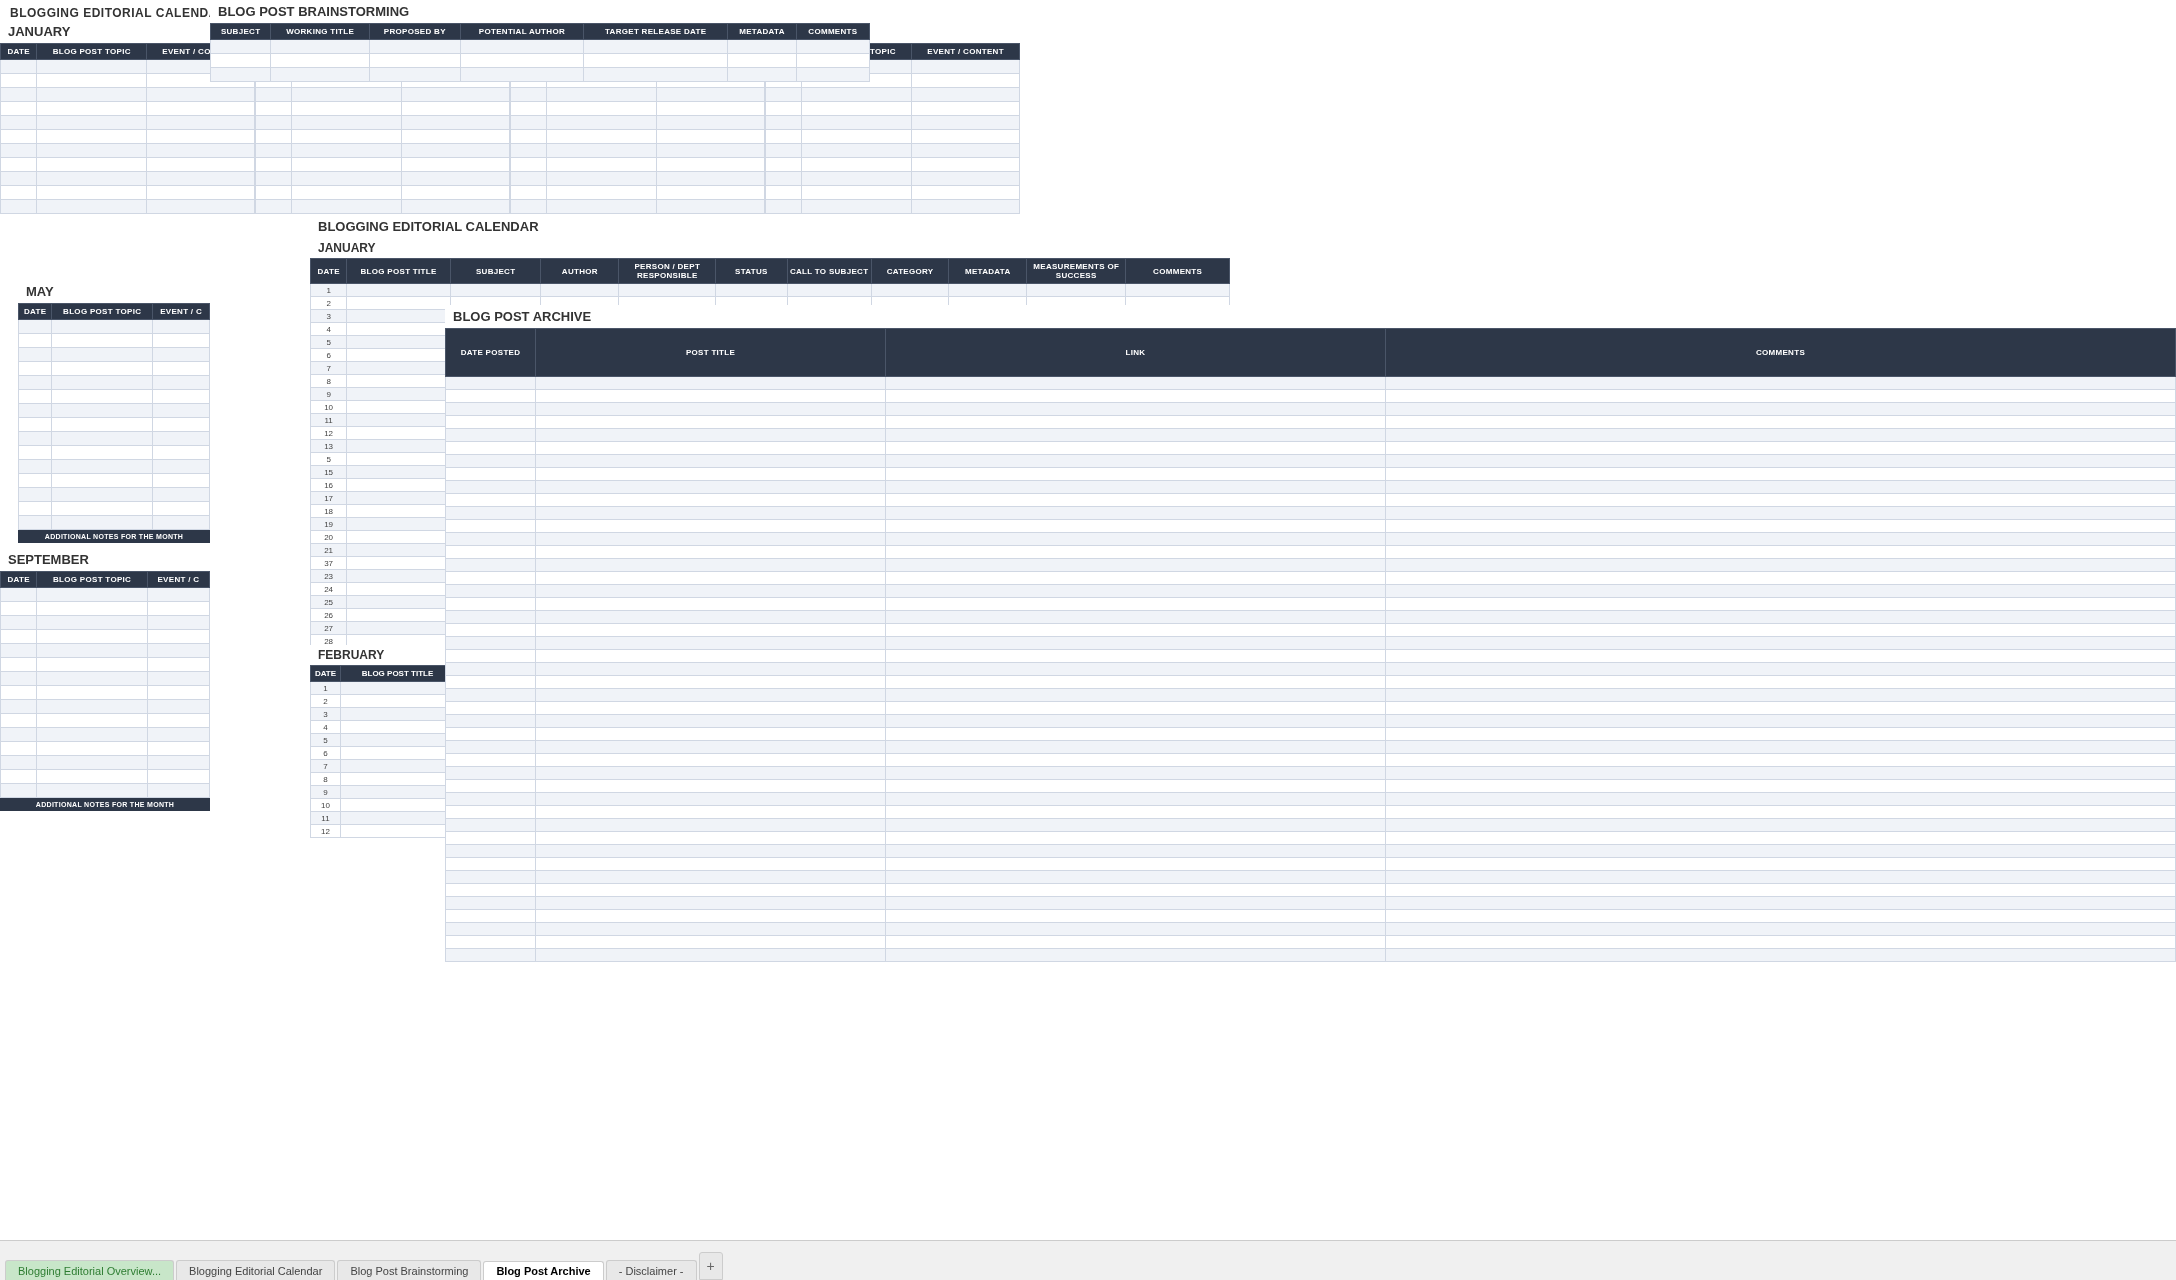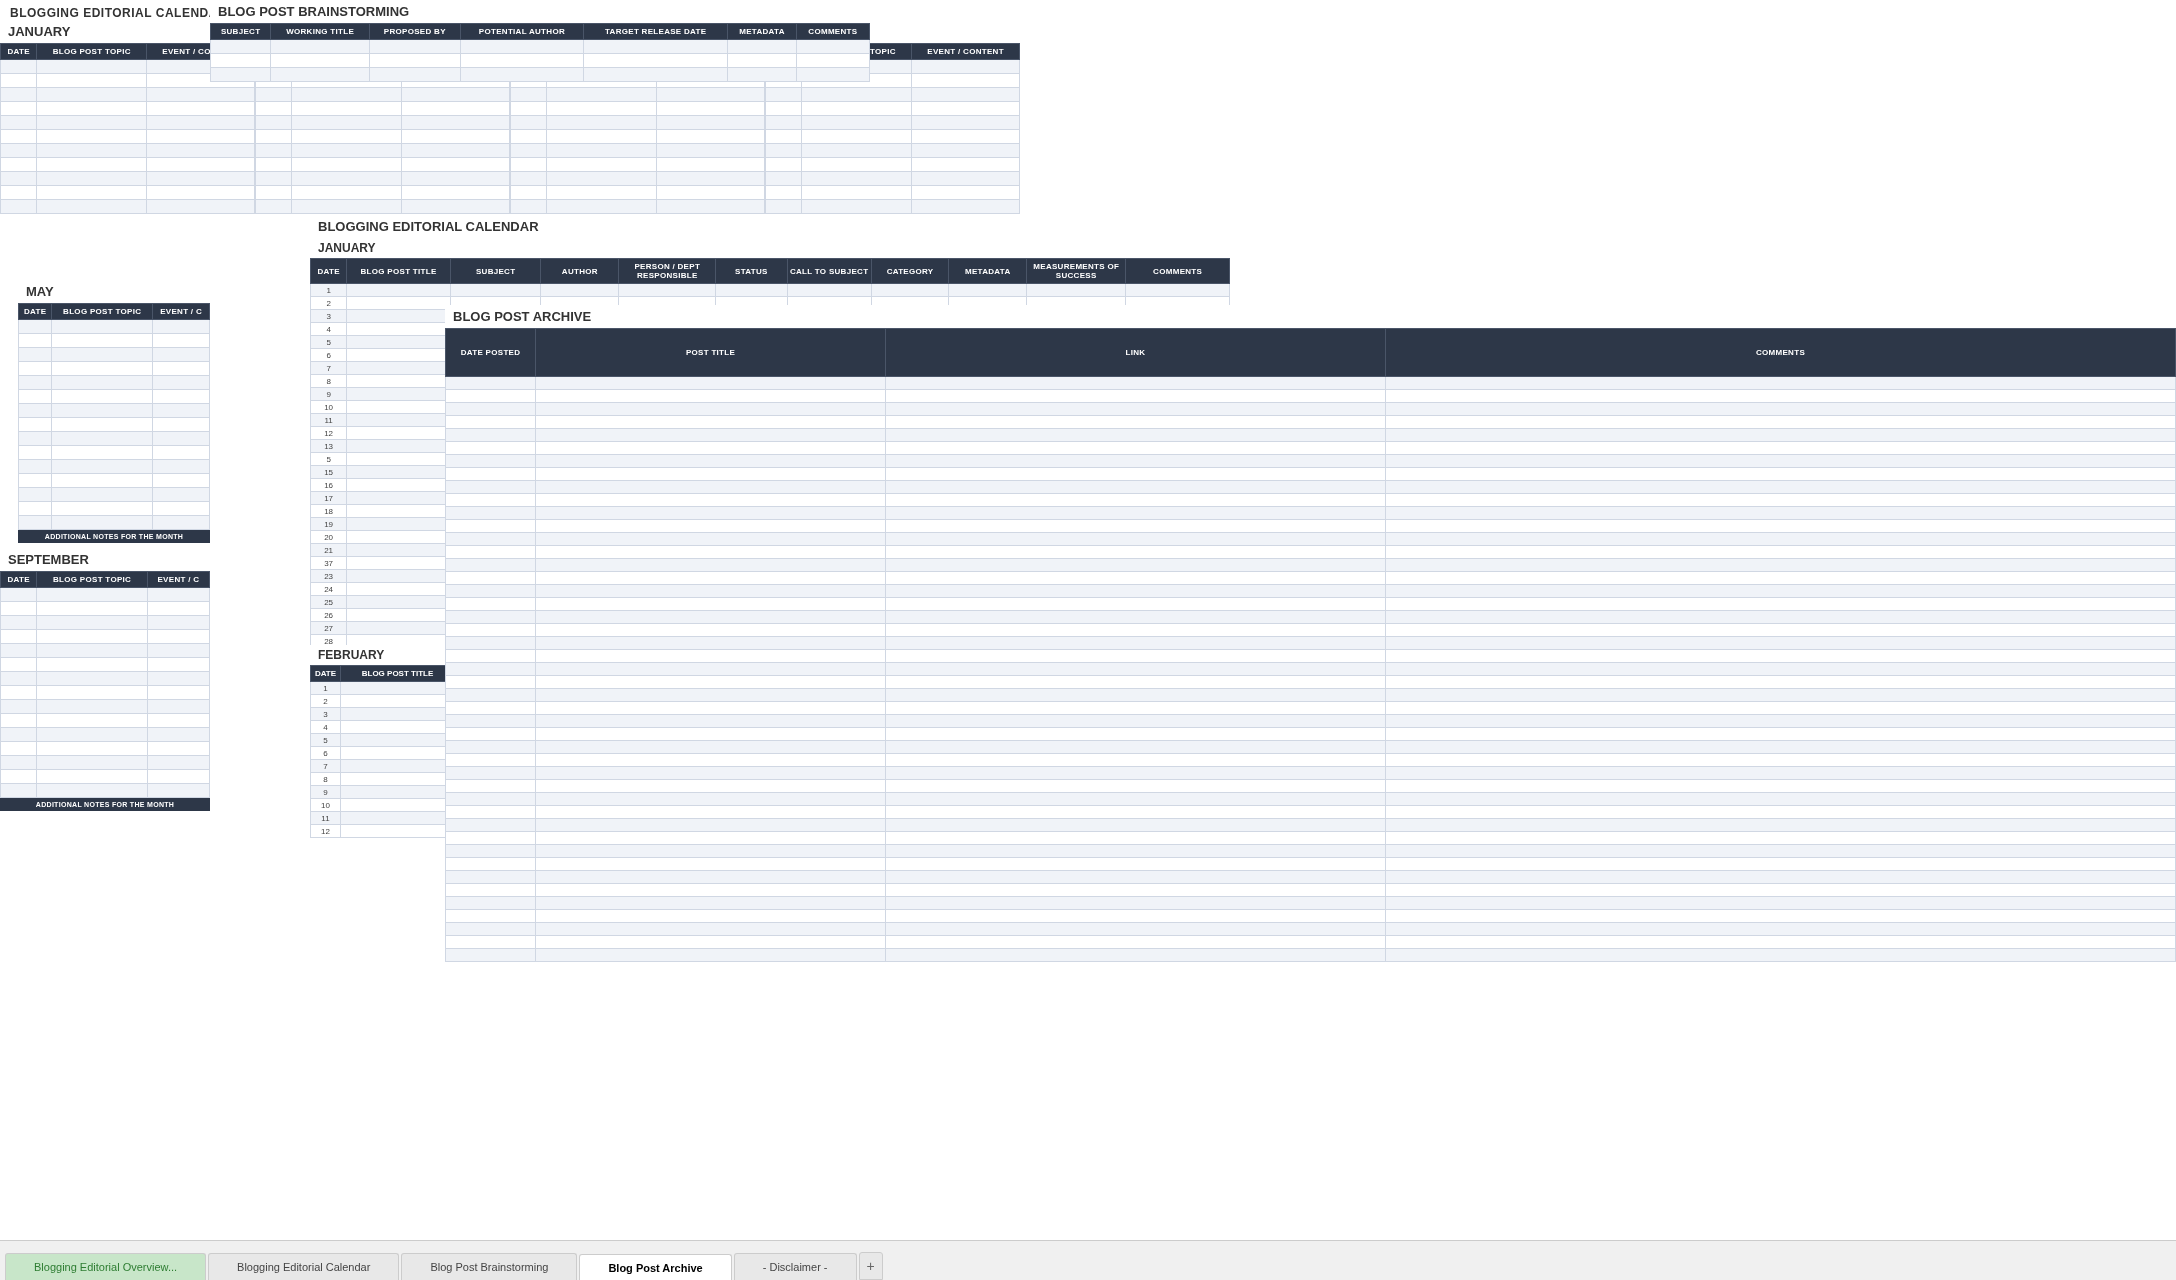--- a/index.html
+++ b/index.html
@@ -278,22 +278,22 @@
       display: flex;
       align-items: center;
       justify-content: center;
       font-size: 14px;
       color: #666;
       cursor: pointer;
       margin-bottom: 0;
     }
 
     .tab {
-      height: 27px;
-      padding: 0 28px;
+      height: 20px;
+      padding: 0 12px;
       border: 1px solid #ccc;
       border-bottom: none;
       border-radius: 3px 3px 0 0;
       display: flex;
       align-items: center;
       font-size: 11px;
       cursor: pointer;
       background: #e8e8e8;
       color: #444;
       white-space: nowrap;

